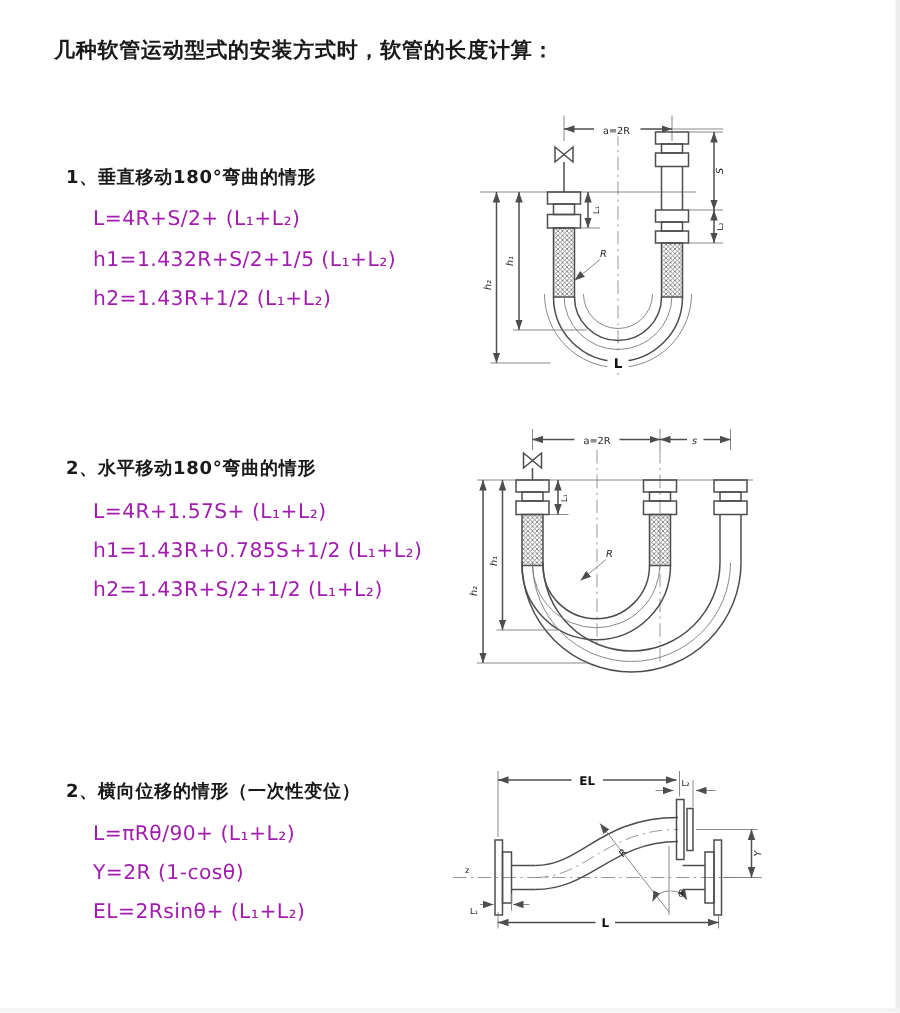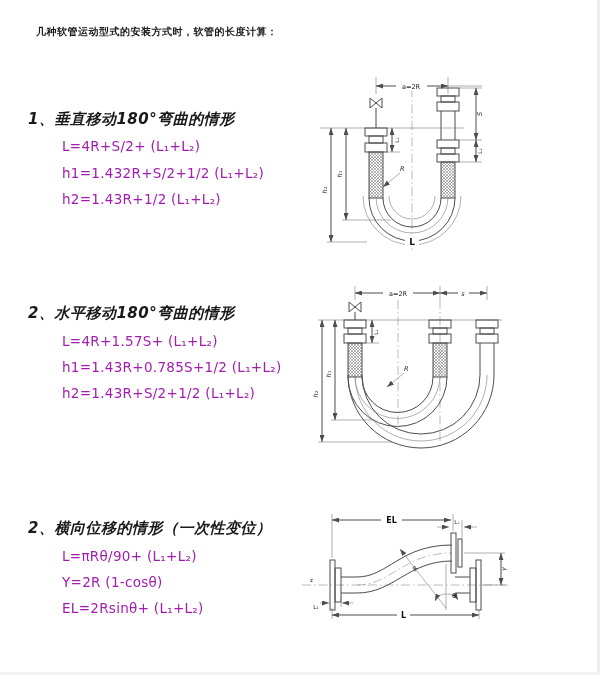--- a/index.html
+++ b/index.html
@@ -10,25 +10,25 @@
     color:#1a1a1a;
     position:relative;
     overflow:hidden;
   }
   .page { position:absolute; inset:0; background:#fff; }
   .edge-r { position:absolute; right:0; top:0; width:3px; height:100%; background:#ededed; }
   .edge-b { position:absolute; left:0; bottom:0; width:100%; height:3px; background:#f3f3f3; }
 
   .title {
     position:absolute; left:36px; top:25px;
-    font-size:10px; font-weight:700; letter-spacing:.5px; white-space:nowrap;
+    font-size:14px; font-weight:700; letter-spacing:.5px; white-space:nowrap;
   }
   .sec-heading {
-    position:absolute; left:28px;
-    font-size:15px; font-weight:700; letter-spacing:.5px; white-space:nowrap;font-style:italic;
+    position:absolute; left:44px;
+    font-size:12px; font-weight:700; letter-spacing:.5px; white-space:nowrap;
   }
   .formula {
     position:absolute; left:62px;
     font-size:13.5px; font-weight:400; letter-spacing:.3px; color:#a21caf; white-space:nowrap;
   }
 
   svg.diag { position:absolute; overflow:visible; }
   .s  { stroke:#4d4d4d; stroke-width:1; fill:none; }
   .so { stroke:#4d4d4d; stroke-width:1; }
   .t  { stroke:#7a7a7a; stroke-width:.6; fill:none; }
@@ -57,21 +57,21 @@
         <path d="M0,3 L3,0 M-0.75,0.75 L0.75,-0.75 M2.25,3.75 L3.75,2.25" stroke="#777" stroke-width="0.55"></path>
         <path d="M0,0 L3,3 M2.25,-0.75 L3.75,0.75 M-0.75,2.25 L0.75,3.75" stroke="#777" stroke-width="0.55"></path>
       </pattern>
     </defs>
   </svg>
 
   <h1 class="title">几种软管运动型式的安装方式时，软管的长度计算：</h1>
 
   <div class="sec-heading" style="top:110px">1、垂直移动180°弯曲的情形</div>
   <div class="formula" style="top:138px">L=4R+S/2+ (L₁+L₂)</div>
-  <div class="formula" style="top:165px">h1=1.432R+S/2+1/2 (L₁+L₂)</div>
+  <div class="formula" style="top:165px">h1=1.432R+S/2+1/5 (L₁+L₂)</div>
   <div class="formula" style="top:191px">h2=1.43R+1/2 (L₁+L₂)</div>
 
   <svg class="diag" style="left:312px;top:70px" width="184" height="184" viewBox="0 0 184 184">
     <g>
       <line class="cl" x1="100" y1="18" x2="100" y2="180"></line>
     </g>
     <line class="t" x1="8" y1="58" x2="152" y2="58"></line>
 
     <g>
       <line class="t" x1="64" y1="7" x2="64" y2="24"></line>

